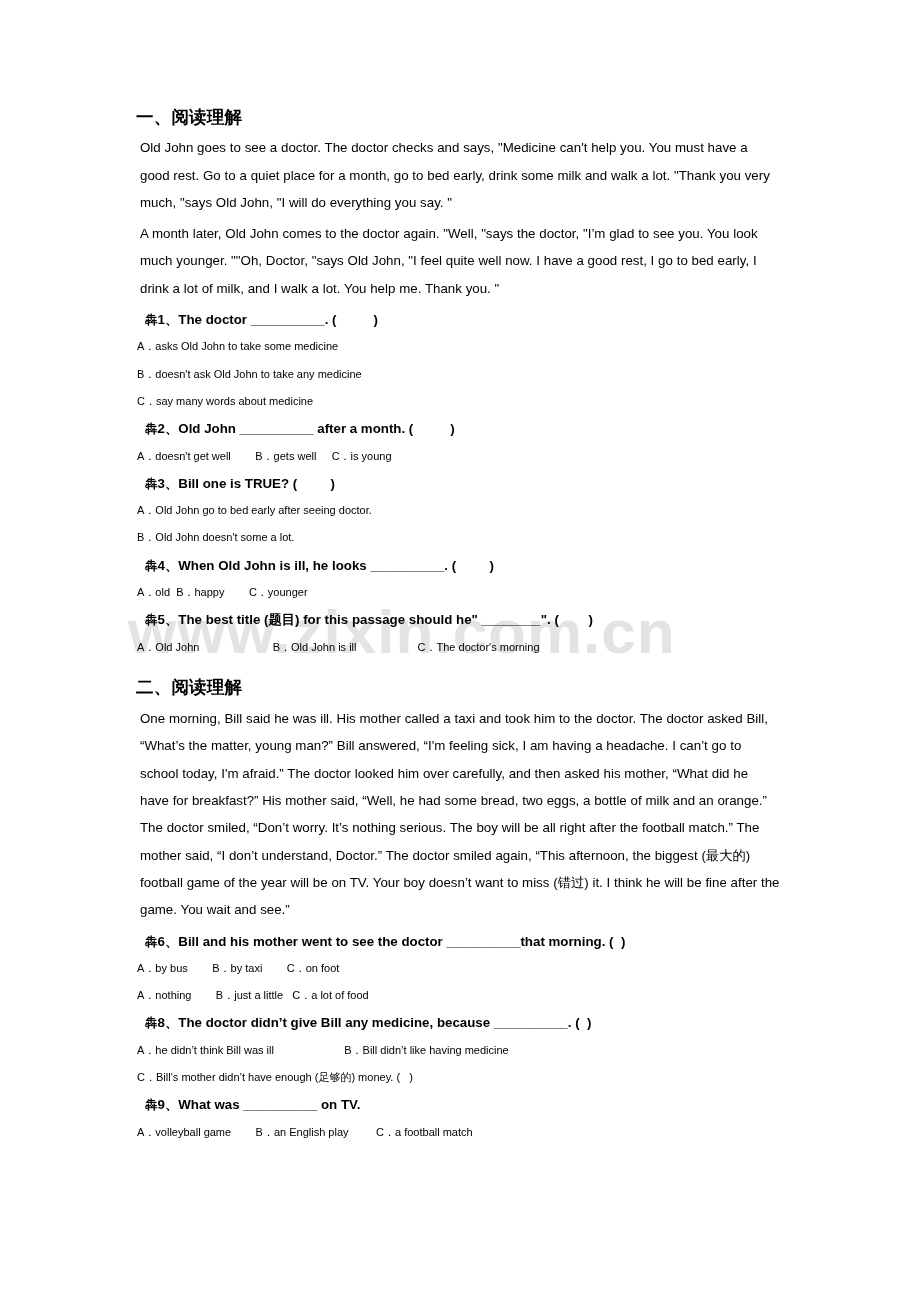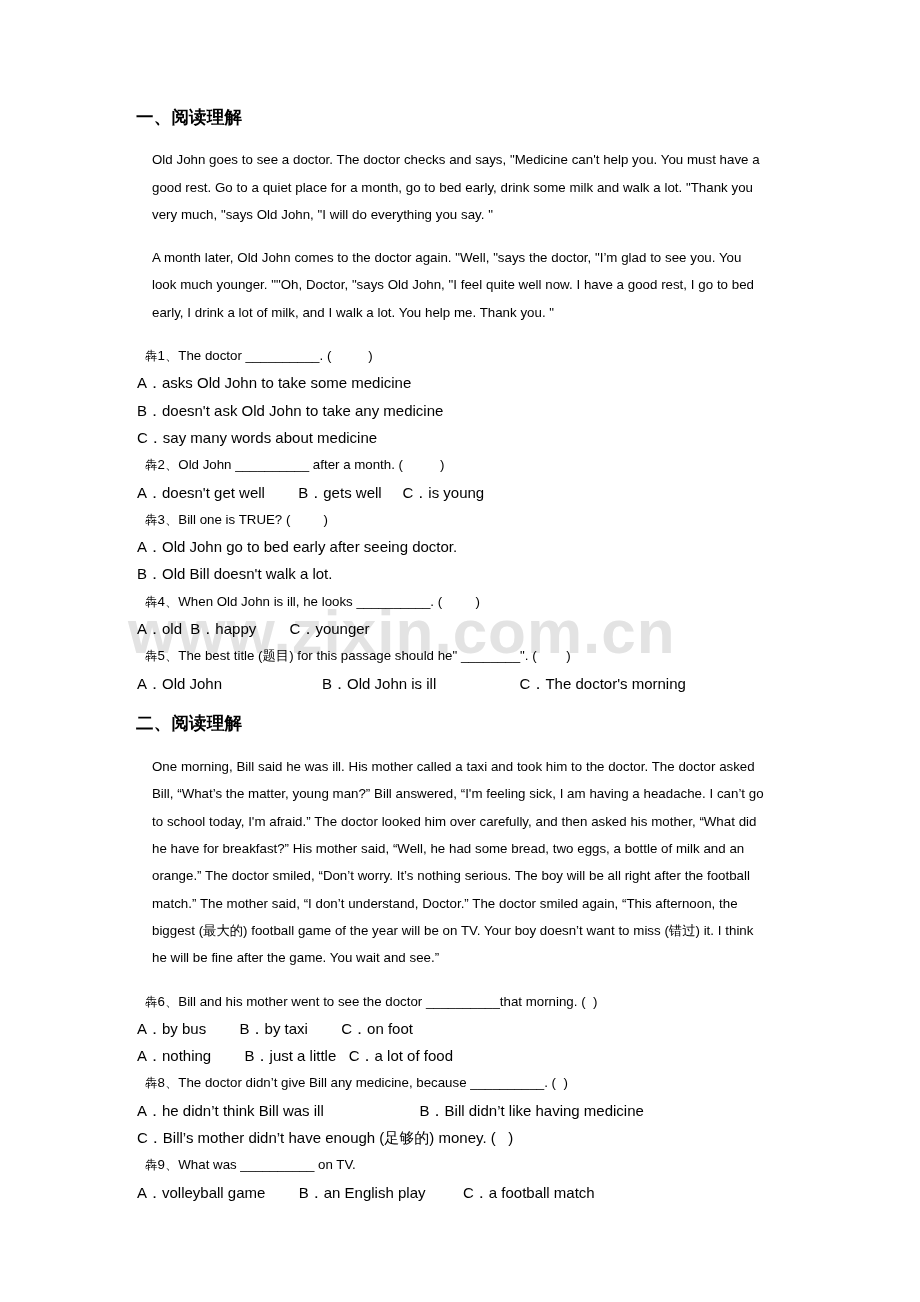--- a/index.html
+++ b/index.html
@@ -39,35 +39,36 @@
     letter-spacing: 0.2px;
   }
   .section-heading.second {
     margin-top: 14px;
     font-family: Liberation Mono, monospace;
   }
 
   .passage {
     font-size: 13.3px;
     line-height: 27.3px;
-    margin: 16px;
+    margin: 4px;
     text-align: left;
     word-spacing: 0.1px;
   }
 
   .question {
     font-size: 13.3px;
     line-height: 27.3px;
     margin: 0;
     padding-left: 9px;
     white-space: pre;
+    font-weight: bold;
   }
 
   .options {
-    font-size: 15px;
+    font-size: 11px;
     line-height: 27.3px;
     margin: 0;
     padding-left: 1px;
     white-space: pre;
   }
 
   .q-prefix {
     font-family: "DejaVu Sans", "Liberation Sans", sans-serif;
     font-size: 12.6px;
   }
@@ -111,21 +112,21 @@
     </div>
 
     <div>
       <div class="question"><span class="q-prefix">犇</span><span>2、</span><span>Old John __________ after a month. (          )</span></div>
       <div class="options">A．doesn't get well        B．gets well     C．is young</div>
     </div>
 
     <div>
       <div class="question"><span class="q-prefix">犇</span><span>3、</span><span>Bill one is TRUE? (         )</span></div>
       <div class="options">A．Old John go to bed early after seeing doctor.</div>
-      <div class="options">B．Old Bill doesn't walk a lot.</div>
+      <div class="options">B．Old John doesn't some a lot.</div>
     </div>
 
     <div>
       <div class="question"><span class="q-prefix">犇</span><span>4、</span><span>When Old John is ill, he looks __________. (         )</span></div>
       <div class="options">A．old  B．happy        C．younger</div>
     </div>
 
     <div>
       <div class="question"><span class="q-prefix">犇</span><span>5、</span><span>The best title (题目) for this passage should he" ________". (        )</span></div>
       <div class="options">A．Old John                        B．Old John is ill                    C．The doctor's morning</div>

